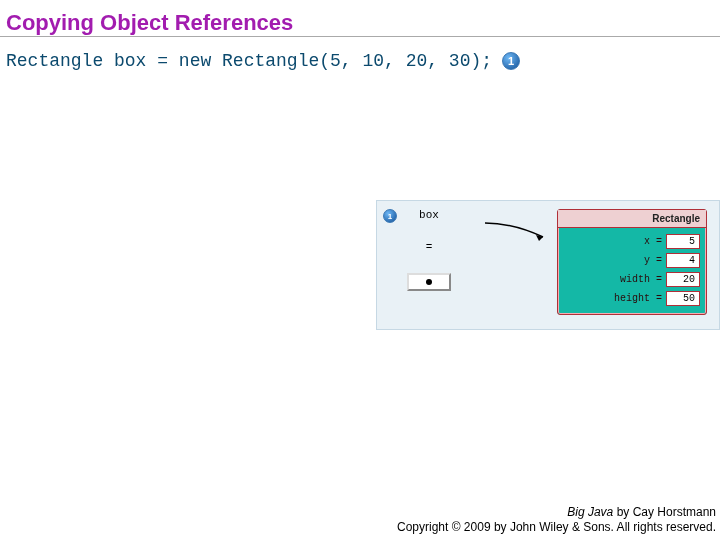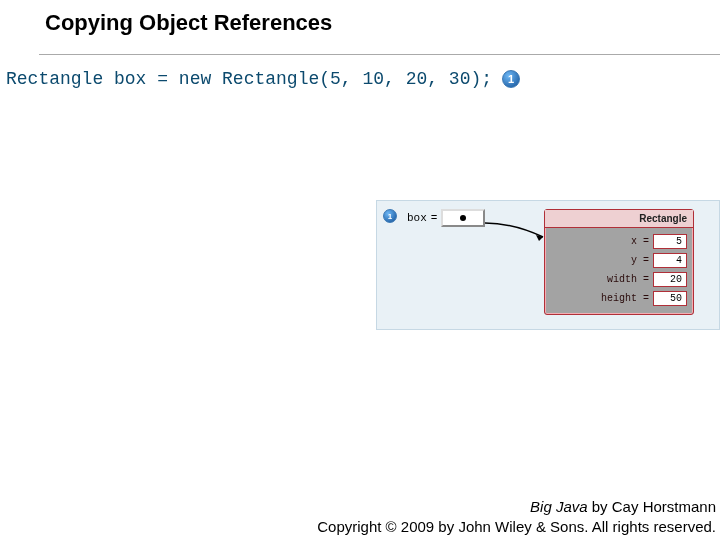--- a/index.html
+++ b/index.html
@@ -2,24 +2,23 @@
 <html><head>
 <meta charset="utf-8">
 <style>
   * { box-sizing: border-box; margin: 0; padding: 0; }
   html, body { width: 720px; height: 540px; background: #fff; font-family: Arial, Helvetica, sans-serif; overflow: hidden; }
   .slide { width: 720px; height: 540px; position: relative; }
   .title {
     font-family: Verdana, Geneva, sans-serif;
     font-weight: bold;
     font-size: 22px;
-    color: #000000;
-    padding: 10px 6px 18px 6px;
+    color: #a21caf;
+    padding: 10px 6px 0 6px;
     border-bottom: 1px solid #aaa;
-    margin-left: 39px;
   }
   .code-line {
     display: flex;
     align-items: center;
     padding: 14px 6px 0 6px;
     gap: 10px;
   }
   .code {
     font-family: "Courier New", Courier, monospace;
     font-size: 18px;
@@ -45,21 +44,21 @@
     background: #e9f1f6;
     border: 1px solid #c6d8e4;
   }
   .diag-callout {
     position: absolute;
     left: 6px; top: 8px;
   }
   .varbox-wrap {
     position: absolute;
     left: 30px; top: 8px;
-    display: flex; align-items: center; gap: 4px;
+    display: flex; align-items: center; gap: 20px; flex-direction: column;
   }
   .var-label {
     font-family: "Courier New", monospace;
     font-size: 11px;
   }
   .var-slot {
     width: 44px; height: 18px;
     background: #fff;
     border: 2px outset #ddd;
     position: relative;
@@ -68,23 +67,23 @@
     position: absolute; left: 50%; top: 50%; width: 6px; height: 6px; background:#000; border-radius:50%; transform: translate(-50%,-50%);
   }
   .arrow {
     position: absolute;
     left: 106px; top: 16px;
     width: 74px; height: 30px;
     pointer-events: none;
   }
   .obj-box {
     position: absolute;
-    left: 167px; top: 8px;
+    left: 180px; top: 8px;
     width: 150px;
-    background: #a3a3a3;
+    background: #14b8a6;
     border: 1px solid #b02f38;
     border-radius: 3px;
     font-size: 10px;
     color: #1a1a1a;
     box-shadow: 0 0 0 1px #f2aeb3 inset;
   }
   .obj-title {
     background: #eed0d2;
     padding: 3px 6px;
     font-family: Arial, sans-serif;
@@ -110,21 +109,21 @@
     padding: 1px 4px;
     text-align: right;
     font-family: "Courier New", monospace;
     border: 1px solid #b02f38;
     color:#000;
   }
   .footer {
     position: absolute;
     right: 4px; bottom: 4px;
     text-align: right;
-    font-size: 15px;
+    font-size: 12px;
     color: #000;
     line-height: 1.3;
   }
   .footer .book { font-style: italic; }
 </style>
 </head>
 <body>
 
 <div class="slide">
 

